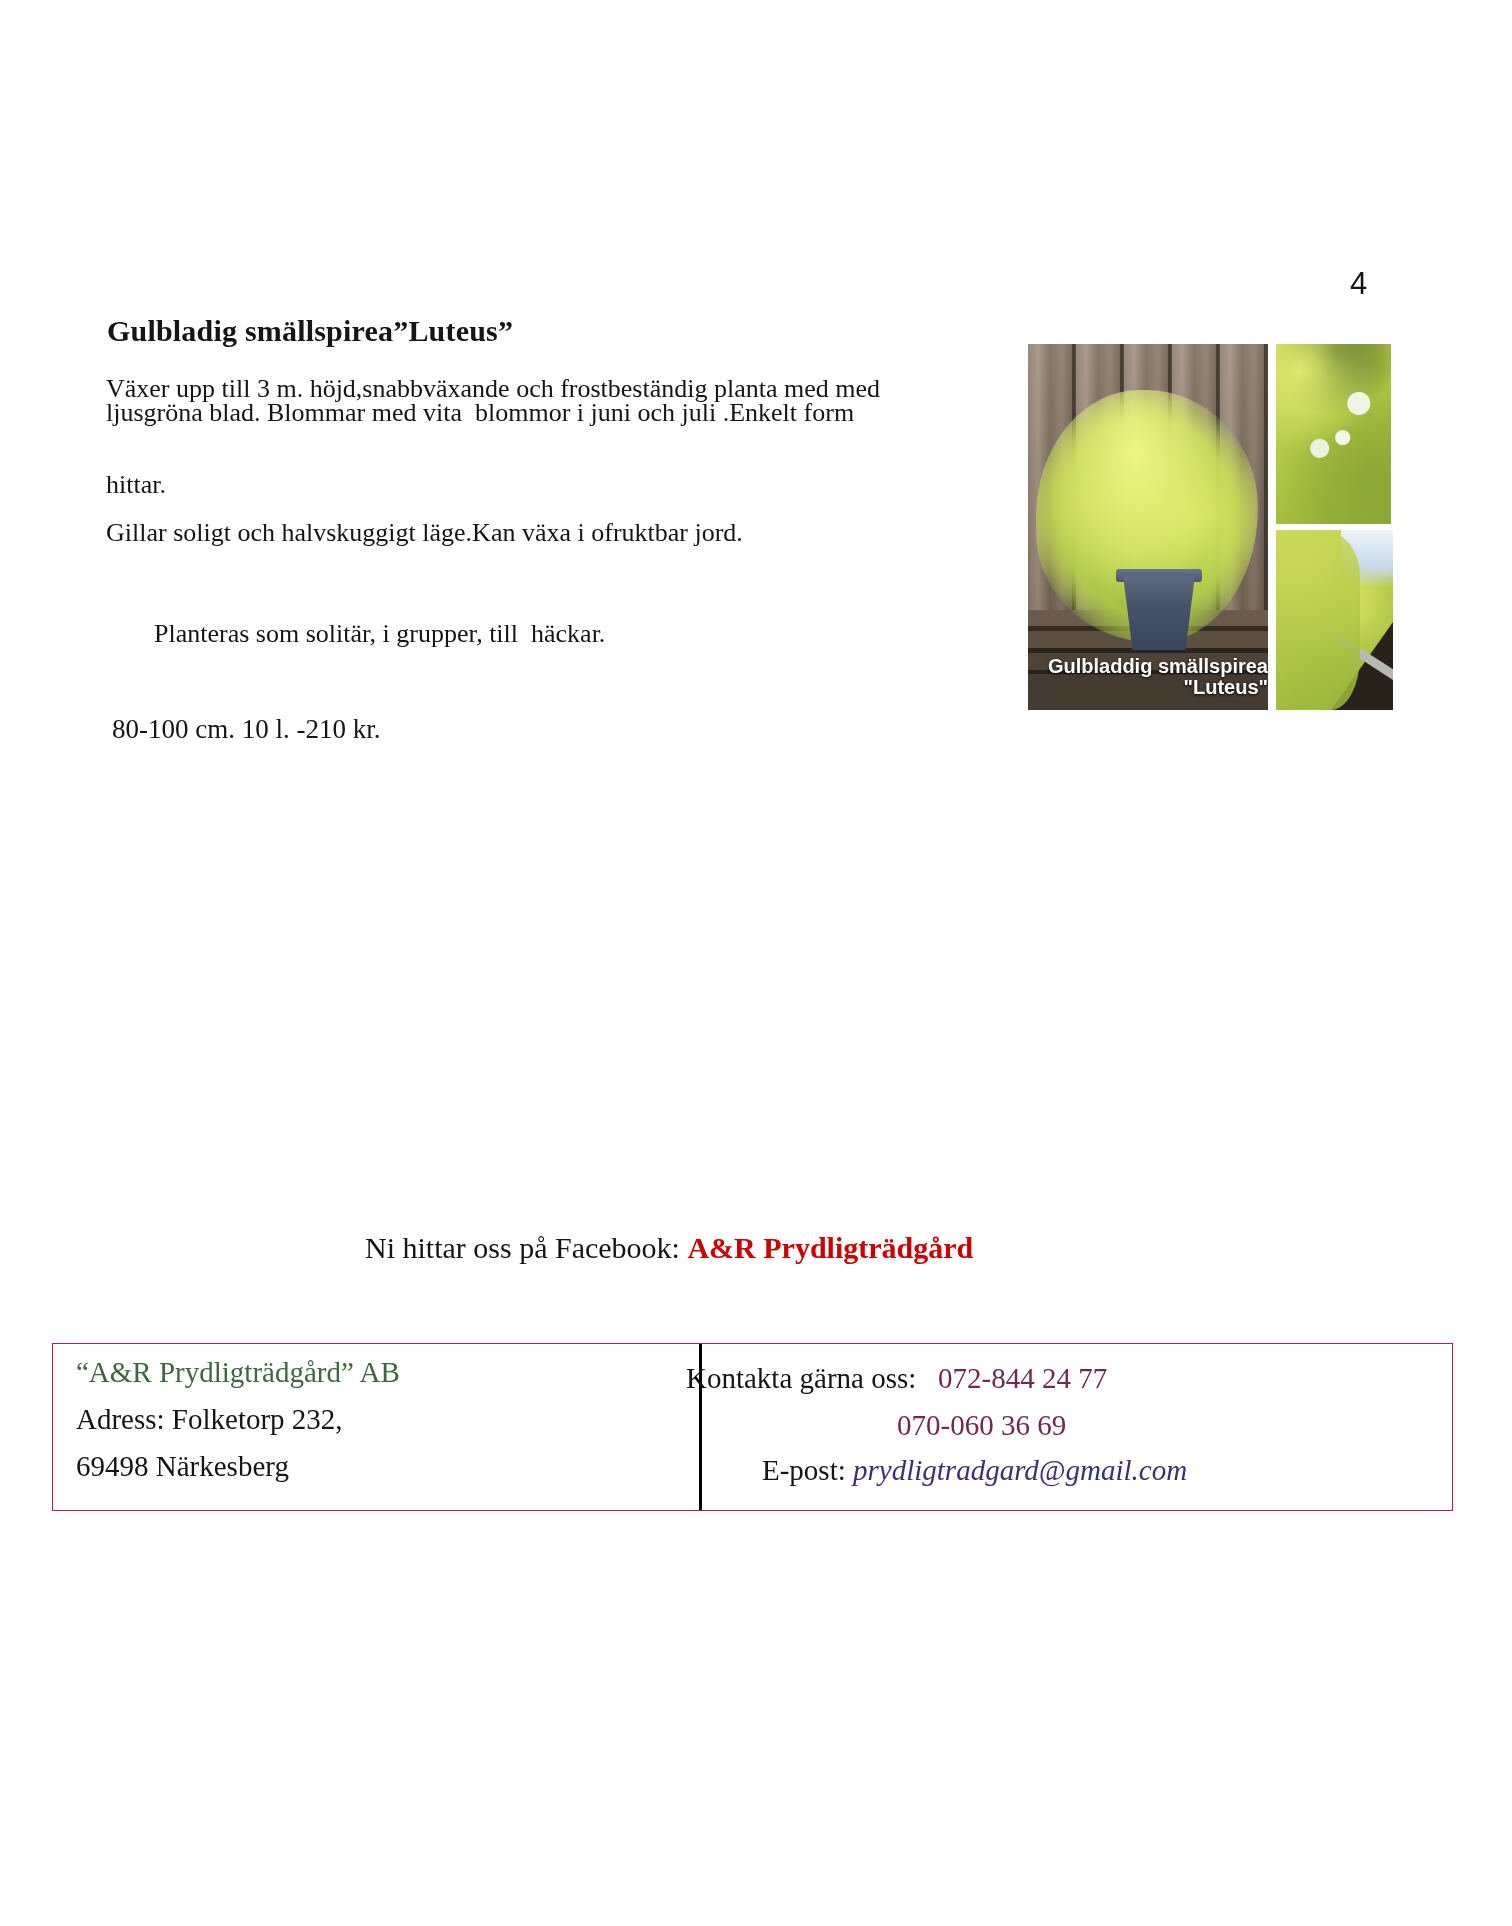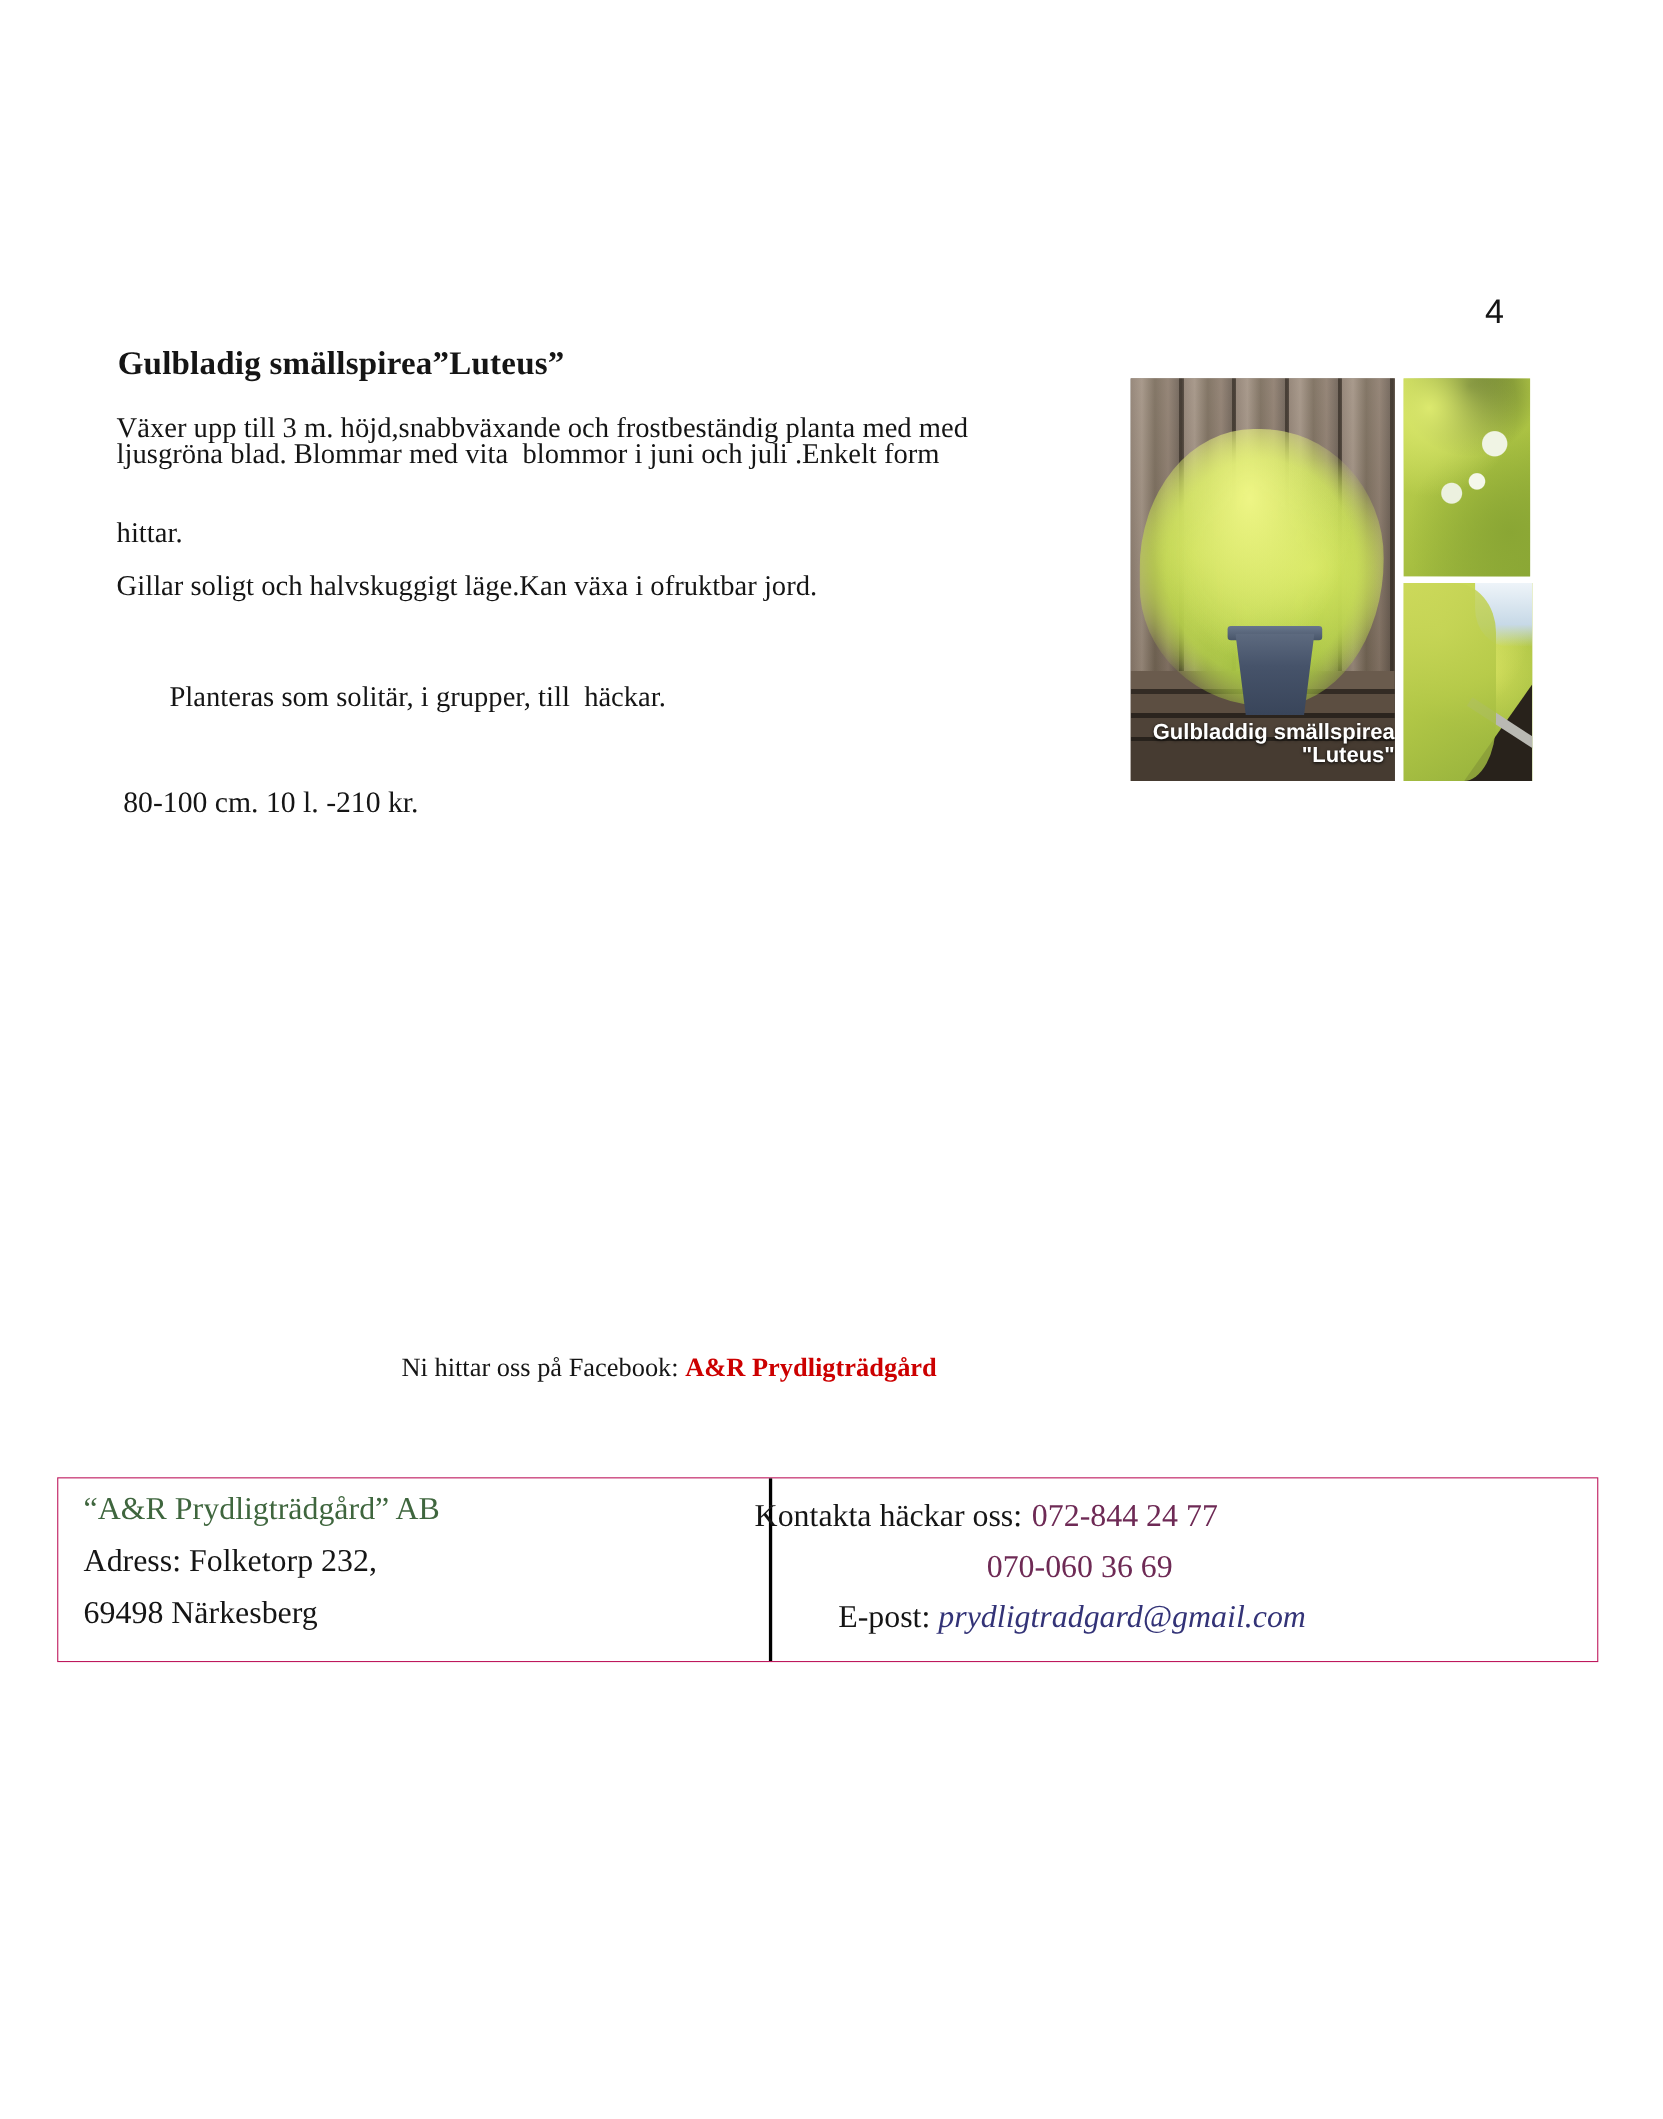--- a/index.html
+++ b/index.html
@@ -72,21 +72,21 @@
   .soil{position:absolute;right:0;bottom:0;width:62px;height:88px;
     clip-path:polygon(100% 0,100% 100%,0 100%);background:#28221b;}
   .board{position:absolute;right:-6px;bottom:26px;width:78px;height:9px;background:#b9b9b3;
     transform:rotate(33deg);transform-origin:right bottom;}
   .hedge-frill{position:absolute;left:0;top:0;bottom:0;width:72%;
     border-radius:0 45% 35% 0 / 0 25% 30% 0;
     background:linear-gradient(150deg,#cdd95b 0%,#b3c847 55%,#97b23c 100%);
     opacity:.85;}
 
   
-  .facebook{left:365px;top:1231px;font-size:24px;}
+  .facebook{left:365px;top:1231px;font-size:30px;}
   .facebook b{color:var(--facebook_red,#c00);}
 
   
   .footer-box{left:52px;top:1343px;width:1399px;height:166px;border:1px solid #be185d;}
   .fdivider{position:absolute;left:646px;top:0;bottom:0;width:3px;background:#000;}
   .ftext{position:absolute;font-size:29px;line-height:36px;}
   .company{left:23px;top:10px;color:var(--company_green,#3f663e);}
   .addr1{left:23px;top:57px;}
   .addr2{left:23px;top:104px;}
   .contact-label{left:633px;top:16px;}
@@ -133,20 +133,20 @@
 
   <div class="abs facebook pre"><span>Ni hittar oss på Facebook: </span><b>A&amp;R Prydligträdgård</b></div>
 
   <div class="abs footer-box">
     <div class="fdivider"></div>
 
     <div class="ftext company">“A&amp;R Prydligträdgård” AB</div>
     <div class="ftext addr1">Adress: Folketorp 232,</div>
     <div class="ftext addr2">69498 Närkesberg</div>
 
-    <div class="ftext contact-label">Kontakta häckar oss:</div>
+    <div class="ftext contact-label">Kontakta gärna oss:</div>
     <div class="ftext phone1">072-844 24 77</div>
     <div class="ftext phone2">070-060 36 69</div>
 
     <div class="ftext email-line pre"><span>E-post: </span><a class="email" href="#">prydligtradgard@gmail.com</a></div>
   </div>
 
 </div>
 
 </body></html>

